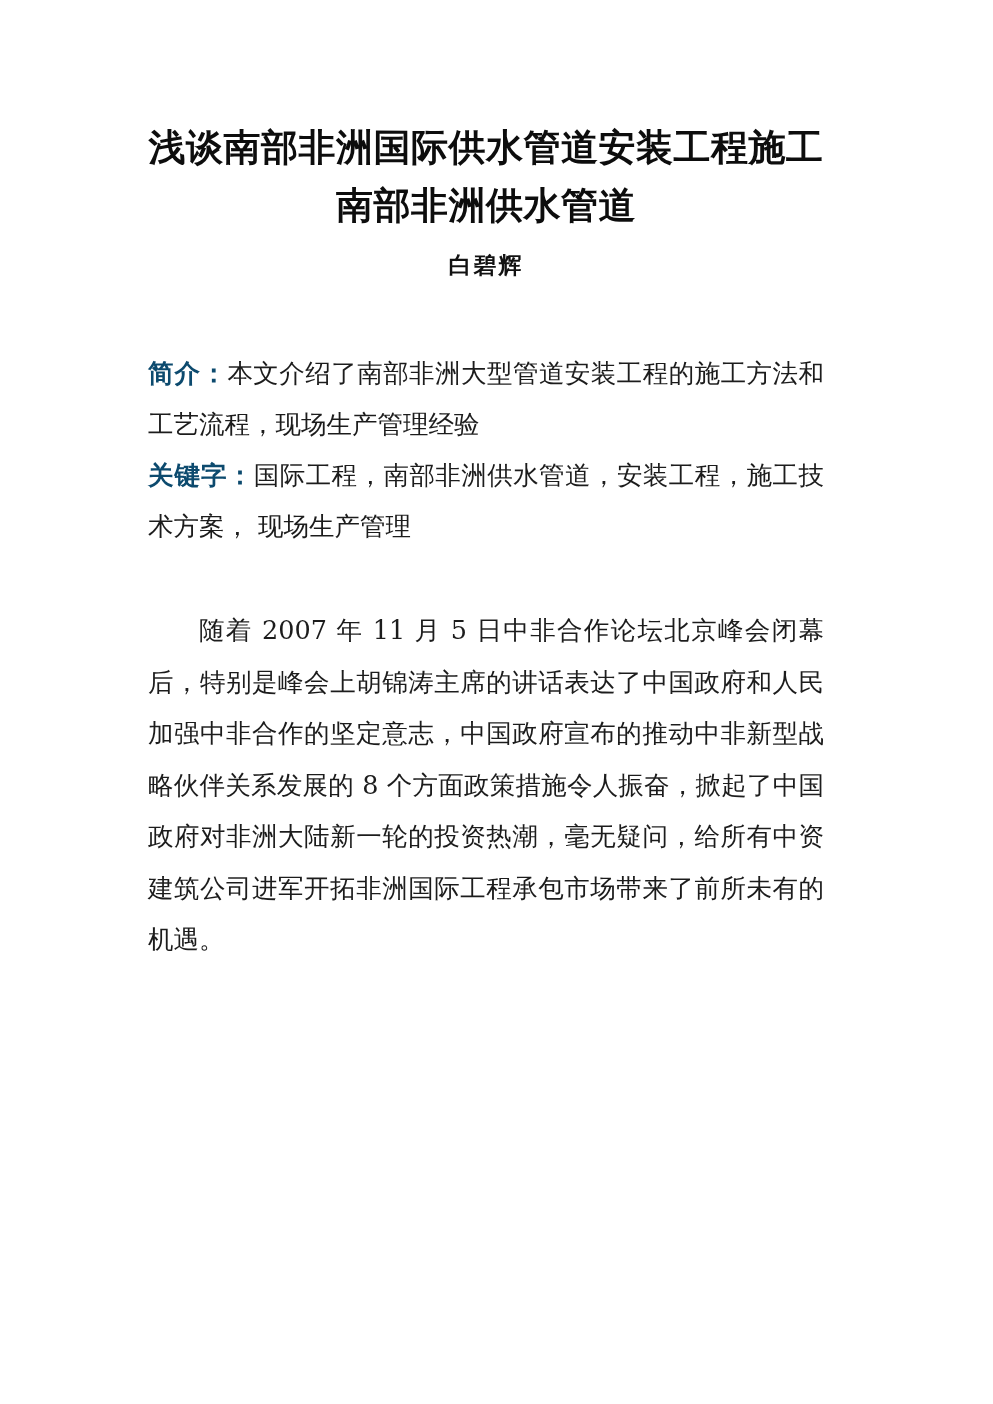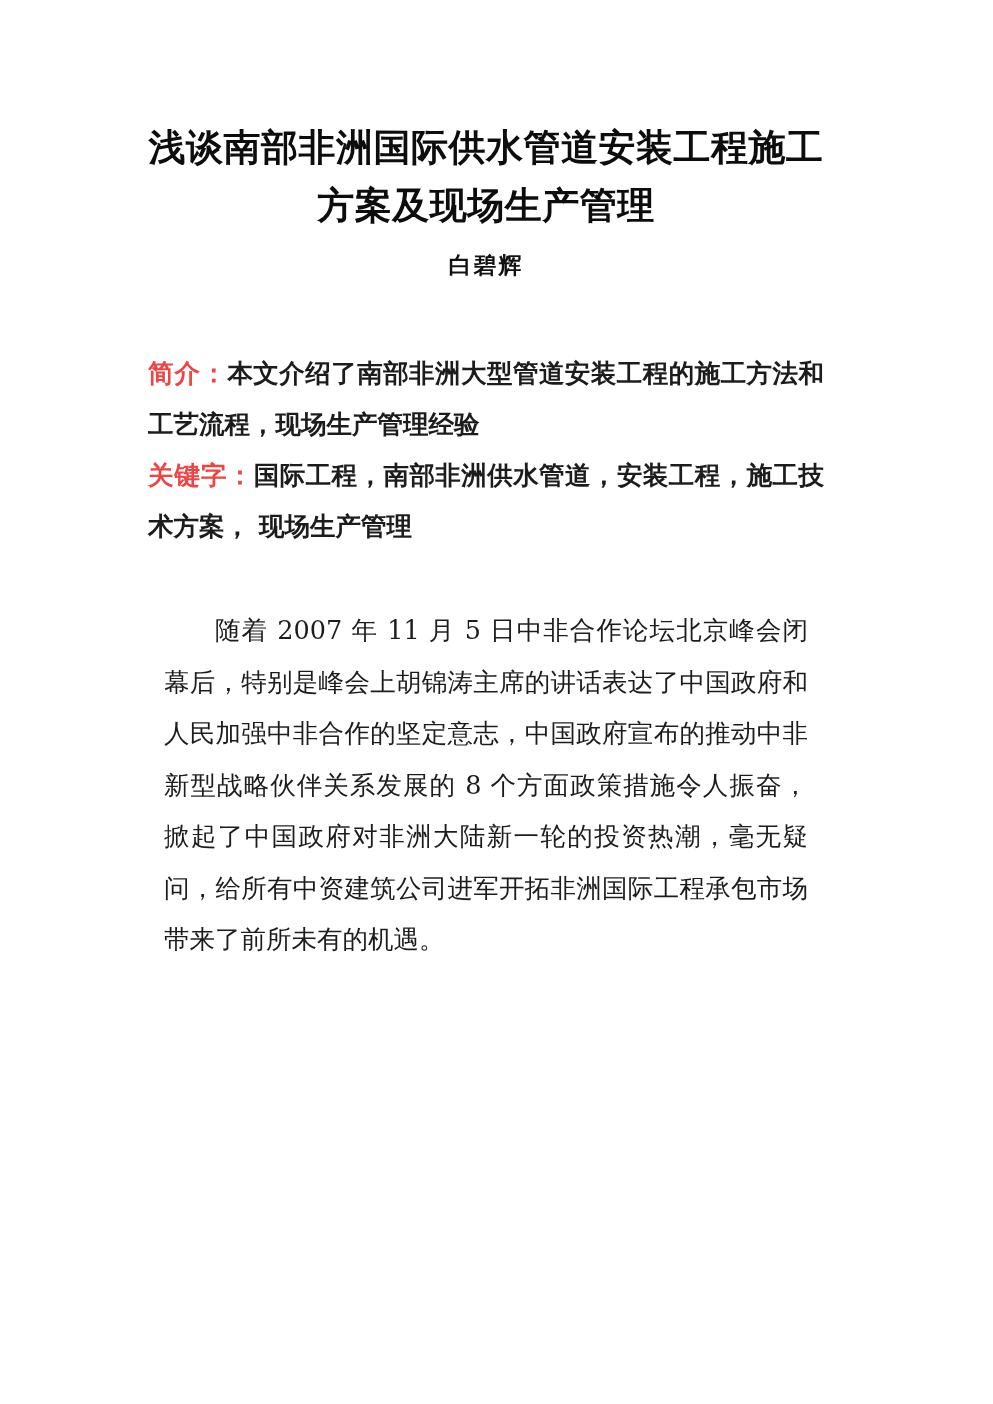--- a/index.html
+++ b/index.html
@@ -70,51 +70,51 @@
   .meta-row {
     font-size: 25.5px;
     line-height: 51px;
     text-align: justify;
     text-justify: inter-ideograph;
     color: #1c1c1c;
     font-family: "DejaVu Serif", "Liberation Serif", serif;
   }
   .meta-label {
     font-weight: 700;
-    color: #ef4444;
+    color: #0c4a6e;
     letter-spacing: 0.5px;
   }
   .meta-value {
-    font-weight: 700;
+    font-weight: 400;
   }
 
   
   .body-block {
     margin-top: 53px;
   }
   .body-para {
-    margin: 16px;
+    margin: 0;
     font-size: 25.5px;
     line-height: 51.5px;
     text-align: justify;
     text-justify: inter-ideograph;
     text-indent: 2em;
     color: #1c1c1c;
     font-family: "DejaVu Serif", "Liberation Serif", serif;
   }
 </style>
 </head>
 <body>
 
 <div class="page">
   <div class="text-column">
 
     <h1 class="doc-title">
       <span class="title-line">浅谈南部非洲国际供水管道安装工程施工</span>
-      <span class="title-line">方案及现场生产管理</span>
+      <span class="title-line">南部非洲供水管道</span>
     </h1>
 
     <div class="doc-author">白碧辉</div>
 
     <div class="meta-block">
 
       <div class="meta-row">
         <span class="meta-label">简介：</span><span class="meta-value">本文介绍了南部非洲大型管道安装工程的施工方法和工艺流程，现场生产管理经验</span>
       </div>
 

